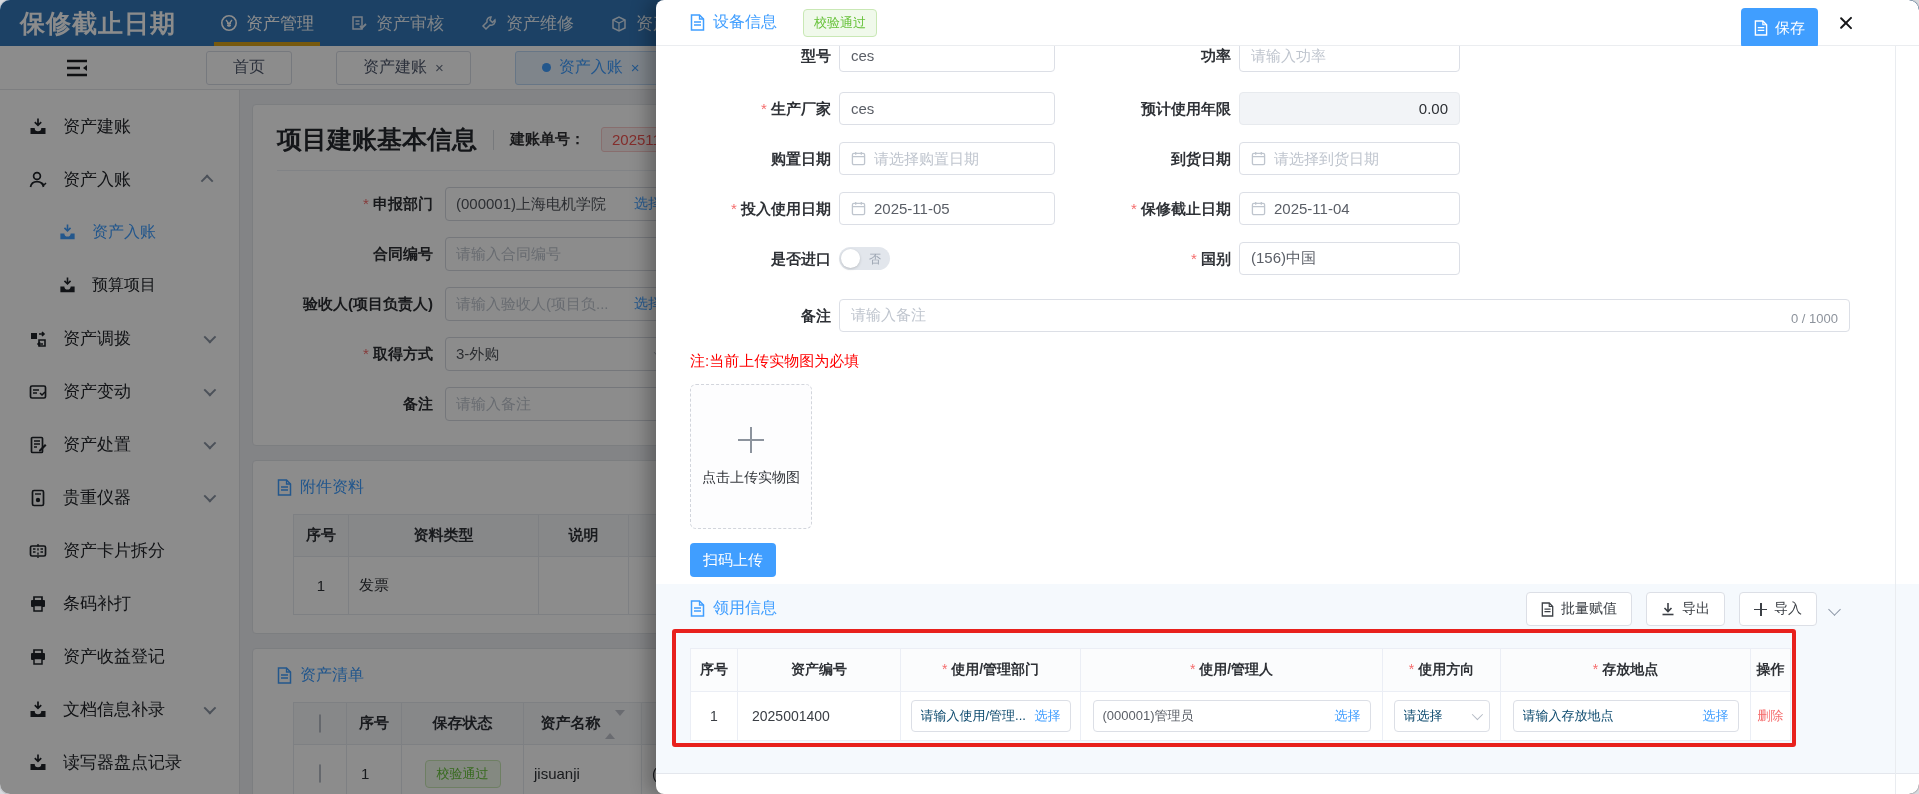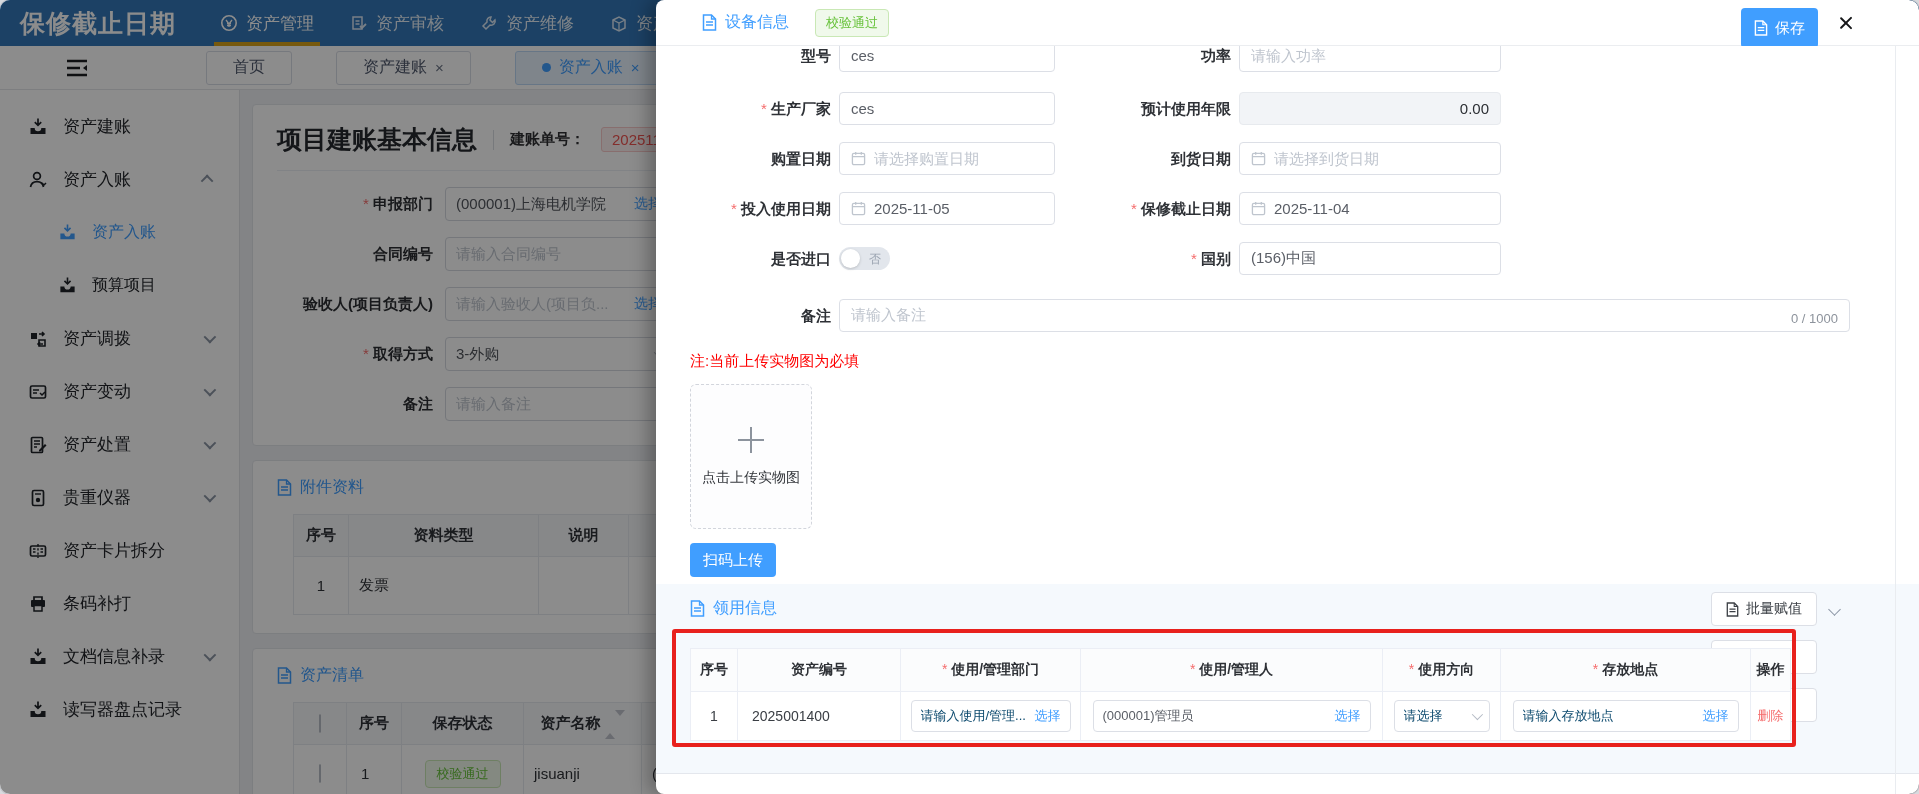--- a/index.html
+++ b/index.html
@@ -66,31 +66,31 @@
   .tri-up { width:0; height:0; border-left:5px solid transparent; border-right:5px solid transparent; border-bottom:6px solid #c0c4cc; margin-bottom:2px; }
   .tri-dn { width:0; height:0; border-left:5px solid transparent; border-right:5px solid transparent; border-top:6px solid #c0c4cc; }
   .cbx { width:15px; height:15px; border:1.5px solid #b9bec7; border-radius:2px; background:#fff; margin:0 auto; }
   .badge-green { display:inline-block; font-size:13px; color:#67c23a; background:#f0f9eb; border:1px solid #c9e8b5; border-radius:4px; padding:4px 11px; }
 
   
   .overlay { position:absolute; inset:0; background:rgba(0,0,0,.45); z-index:10; }
   .drawer { position:absolute; top:0; left:656px; right:0; bottom:0; background:#fff; z-index:20;
             border-radius:8px 10px 10px 8px; box-shadow:-8px 0 18px rgba(0,0,0,.28); }
   .d-head { position:absolute; top:0; left:0; right:0; height:46px; display:flex; align-items:center; padding-left:34px; border-bottom:1px solid #ebedf0; }
-  .d-title { display:flex; align-items:center; gap:8px; font-size:16px; color:#409eff;margin-left:12px; }
+  .d-title { display:flex; align-items:center; gap:8px; font-size:16px; color:#409eff; }
   .d-badge { margin-left:26px; font-size:13px; color:#67c23a; background:#f0f9eb; border:1px solid #c9e8b5; border-radius:4px; padding:4px 10px; }
   .save-btn { position:absolute; top:8px; right:101px; height:40px; background:#409eff; color:#fff; border:0; border-radius:4px; font-size:15px; display:flex; align-items:center; gap:7px; padding:0 13px; cursor:pointer; font-family:inherit; }
   .close-x { position:absolute; top:14px; right:64px; width:18px; height:18px; cursor:pointer; }
   .close-x::before,.close-x::after { content:""; position:absolute; left:8px; top:1px; width:2.4px; height:16px; background:#17181a; border-radius:2px; }
   .close-x::before { transform:rotate(45deg); } .close-x::after { transform:rotate(-45deg); }
 
   .dform { position:absolute; top:46px; left:0; right:0; height:292px; overflow:hidden; background:#fff; }
   .lab { position:absolute; width:175px; text-align:right; font-size:15px; font-weight:700; color:#2e3136; line-height:33px; white-space:nowrap; }
   .ctl { position:absolute; }
-  .c1l{left:0;} .c1i{left:183px; width:216px;} .c2l{left:400px;} .c2i{left:583px; width:262px;}
+  .c1l{left:0;} .c1i{left:183px; width:216px;} .c2l{left:400px;} .c2i{left:583px; width:221px;}
   .r1{top:-7px;} .r2{top:46px;} .r3{top:96px;} .r4{top:146px;} .r5{top:196px;} .r6{top:253px;}
   .inp { height:33px; border:1px solid #dcdfe6; border-radius:4px; background:#fff; display:flex; align-items:center; padding:0 11px; font-size:15px; color:#5a5e66; }
   .inp input { border:0; outline:0; width:100%; font:inherit; color:#5a5e66; background:transparent; }
   input::placeholder, textarea::placeholder { color:#bfc5ce; }
   .inp.disabled { background:#f2f4f7; border-color:#e7eaee; }
   .inp.disabled input { text-align:right; color:#2c2f34; }
   .calico { flex:none; margin-right:8px; }
   .switch { position:relative; width:51px; height:23px; border-radius:12px; background:#e2e6ec; margin-top:5px; cursor:pointer; }
   .knob { position:absolute; left:2px; top:2px; width:19px; height:19px; border-radius:50%; background:#fff; box-shadow:0 1px 3px rgba(0,0,0,.18); }
   .offtext { position:absolute; right:9px; top:4px; font-size:12px; color:#9aa3b0; }
@@ -102,21 +102,21 @@
   .upload { position:absolute; top:384px; left:34px; width:122px; height:145px; border:1px dashed #d2d5dc; border-radius:6px; background:#fdfdfe; display:flex; flex-direction:column; align-items:center; justify-content:center; cursor:pointer; }
   .bigplus { position:relative; width:26px; height:26px; margin-bottom:16px; }
   .bigplus::before,.bigplus::after { content:""; position:absolute; background:#8c939d; }
   .bigplus::before { left:12px; top:0; width:2px; height:26px; }
   .bigplus::after { left:0; top:12px; width:26px; height:2px; }
   .upload-txt { font-size:14px; color:#33363b; }
   .scan-btn { position:absolute; top:543px; left:34px; height:34px; padding:0 13px; background:#409eff; color:#fff; border:0; border-radius:4px; font-size:15px; cursor:pointer; font-family:inherit; }
 
   .claim { position:absolute; top:584px; left:0; right:0; height:190px; background:#f5f9fd; border-bottom:1px solid #e4e7ed; }
   .claim-title { position:absolute; top:14px; left:34px; display:flex; align-items:center; gap:8px; font-size:16px; color:#409eff; }
-  .btn-group { position:absolute; top:8px; right:102px; display:flex; gap:14px;flex-direction:column; }
+  .btn-group { position:absolute; top:8px; right:102px; display:flex; gap:14px; }
   .wbtn { height:34px; display:flex; align-items:center; gap:7px; padding:0 14px; background:#fff; border:1px solid #dcdfe6; border-radius:4px; font-size:14px; color:#3c4046; cursor:pointer; font-family:inherit; }
   .grp-chev { position:absolute; top:21px; right:80px; width:9px; height:9px; border-right:1.8px solid #8a94a3; border-bottom:1.8px solid #8a94a3; transform:rotate(45deg); cursor:pointer; }
   .smallplus { position:relative; width:13px; height:13px; }
   .smallplus::before,.smallplus::after { content:""; position:absolute; background:#3c4046; }
   .smallplus::before { left:6px; top:0; width:1.8px; height:13px; }
   .smallplus::after { left:0; top:6px; width:13px; height:1.8px; }
 
   .redbox { position:absolute; top:629px; left:16px; width:1124px; height:118px; border:4px solid #e8211d; border-radius:3px; z-index:3; }
   .ctable { position:absolute; top:648px; left:34px; width:1100px; border-collapse:collapse; table-layout:fixed; background:#fff; z-index:4; }
   .ctable th,.ctable td { border:1px solid #ebeef5; text-align:center; }
@@ -267,20 +267,28 @@
           </svg>
         <span class="stext">资产卡片拆分</span>
       </div>
       <div class="side-item">
         <svg class="sicon" width="20" height="20" viewBox="0 0 20 20">
             <path d="M6 6V3h8v3" fill="none" stroke="currentColor" stroke-width="1.7"></path>
             <rect x="3" y="6" width="14" height="7" rx="1" fill="currentColor"></rect>
             <rect x="6" y="11.5" width="8" height="5.5" fill="#fff" stroke="currentColor" stroke-width="1.5"></rect>
           </svg>
         <span class="stext">条码补打</span>
+      </div>
+      <div class="side-item">
+        <svg class="sicon" width="20" height="20" viewBox="0 0 20 20">
+            <path d="M6 6V3h8v3" fill="none" stroke="currentColor" stroke-width="1.7"></path>
+            <rect x="3" y="6" width="14" height="7" rx="1" fill="currentColor"></rect>
+            <rect x="6" y="11.5" width="8" height="5.5" fill="#fff" stroke="currentColor" stroke-width="1.5"></rect>
+          </svg>
+        <span class="stext">资产收益登记</span>
       </div>
       <div class="side-item">
         <svg class="sicon" width="20" height="20" viewBox="0 0 20 20">
             <path d="M2.5 11v6h15v-6h-4.2a3.3 3.3 0 0 1-6.6 0z" fill="currentColor"></path>
             <path d="M10 1.5V8M6.8 5.2L10 8.4l3.2-3.2" stroke="currentColor" stroke-width="1.7" fill="none"></path>
           </svg>
         <span class="stext">文档信息补录</span>
         <span class="caret down"></span>
       </div>
       <div class="side-item">

